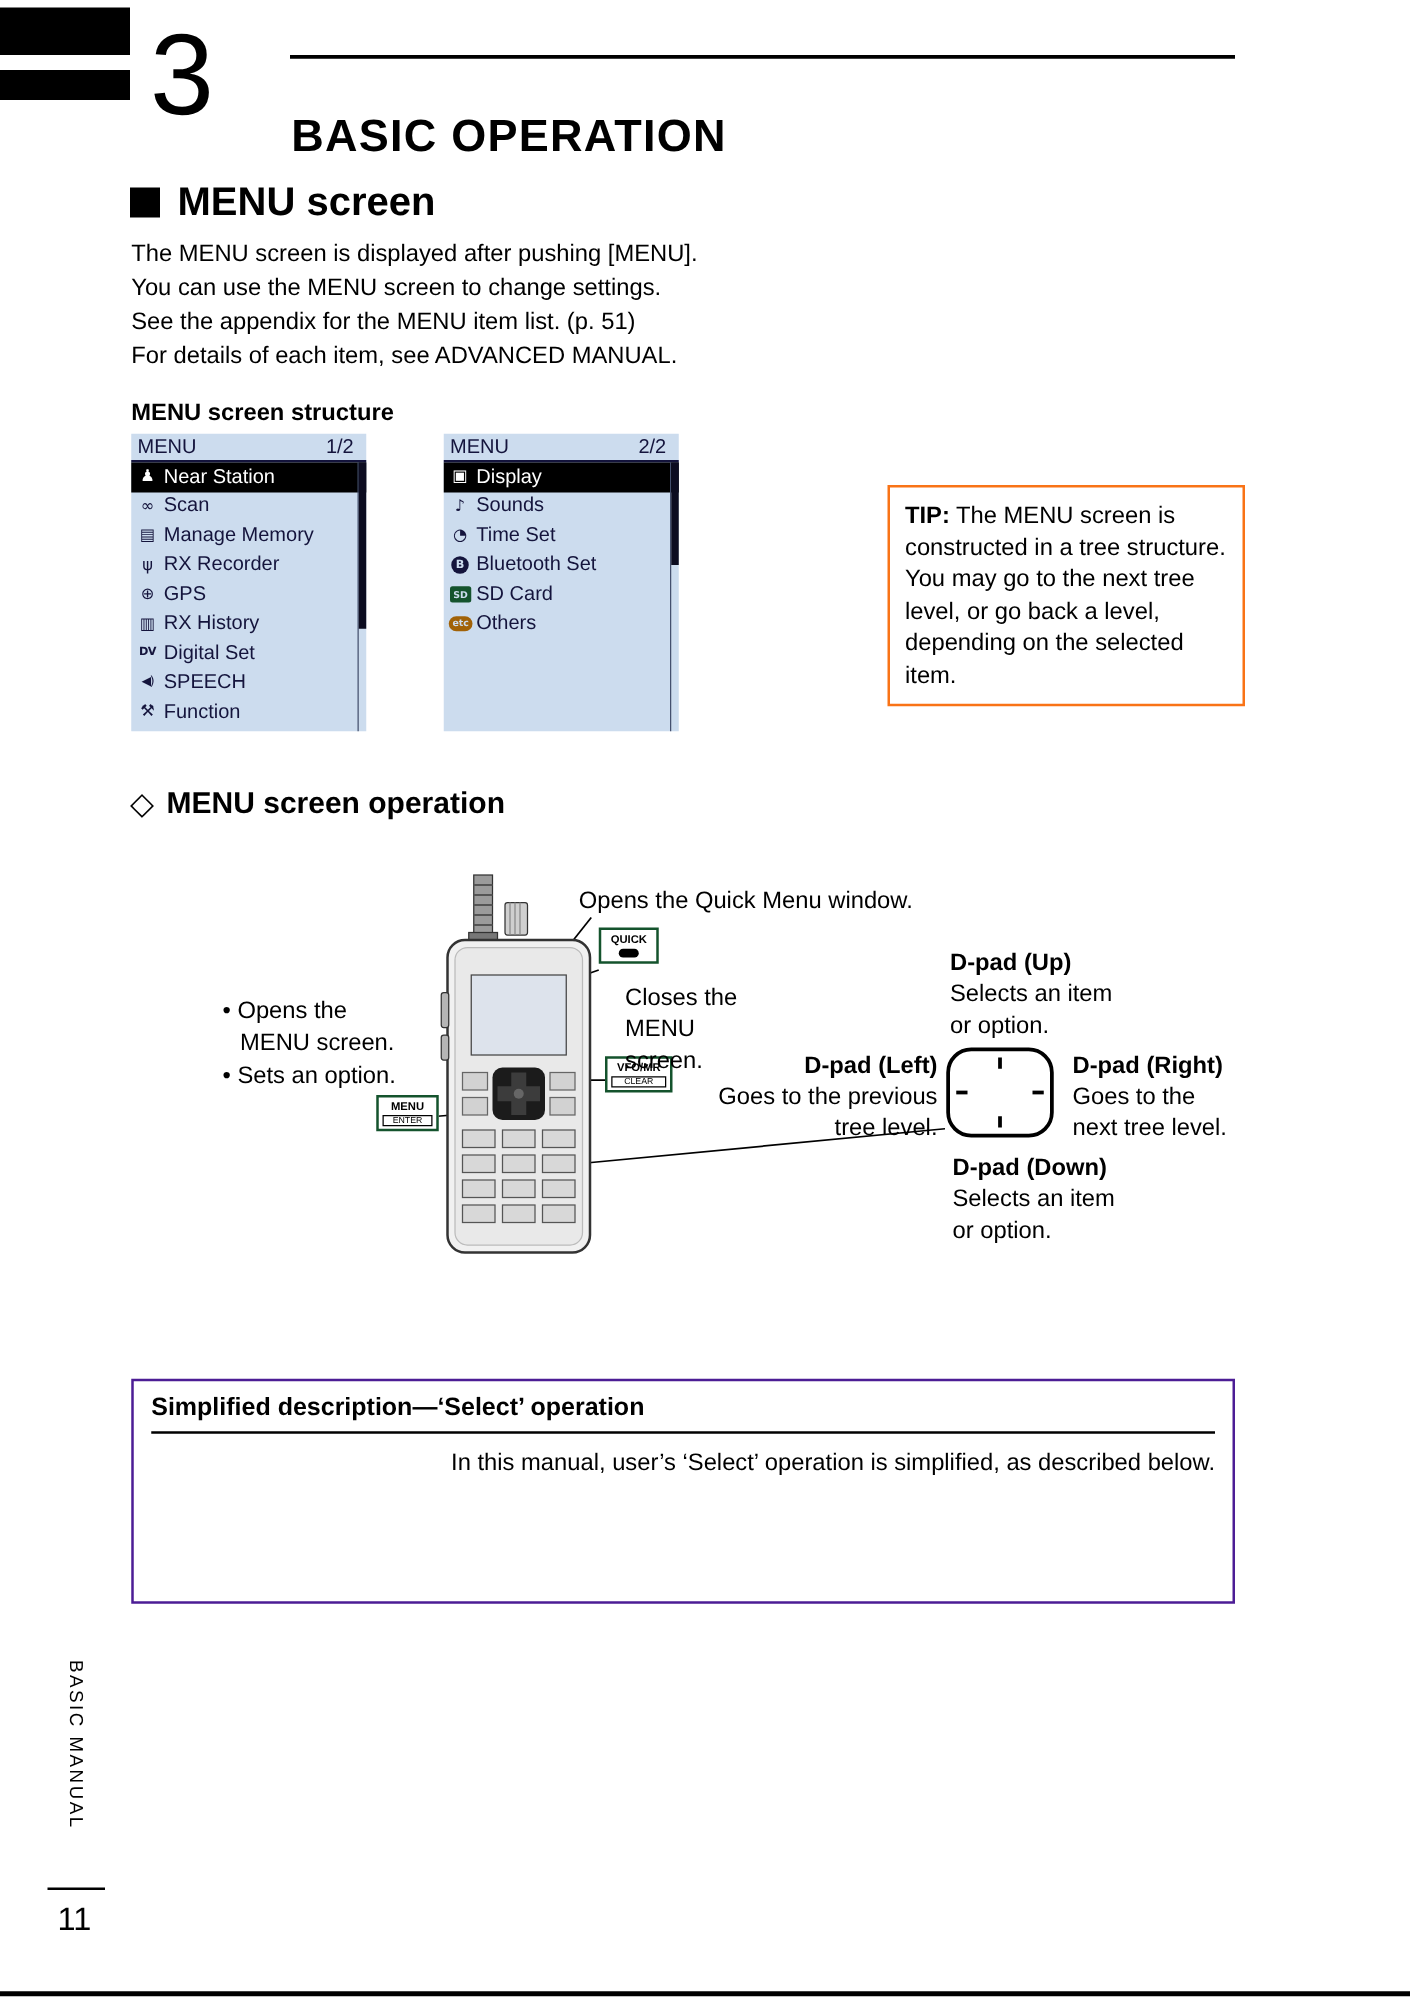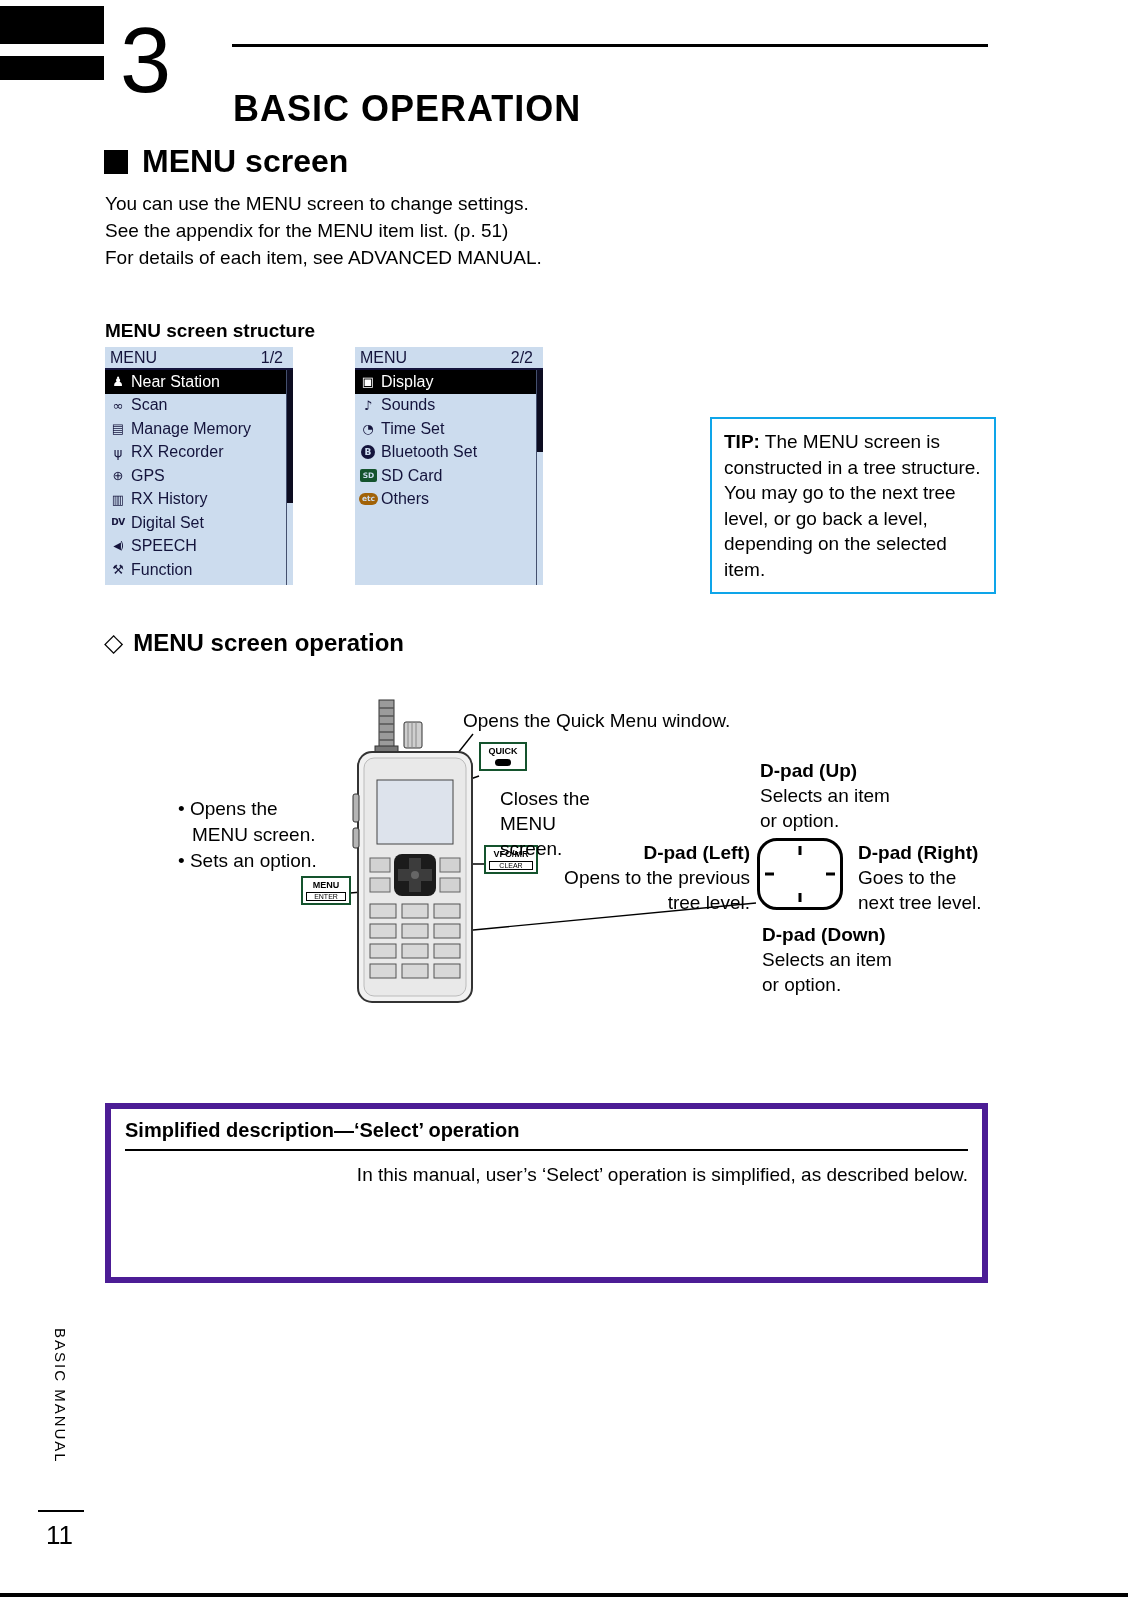--- a/index.html
+++ b/index.html
@@ -42,22 +42,22 @@
   .icon.badge-square { width:17px; height:13px; margin:0 4px 0 2px; background:#14532d; color:#ccdcee;
                        font-size:7.5px; font-weight:700; line-height:13px; border-radius:2px; }
   .icon.badge-circle { width:14px; height:14px; margin:0 6px 0 3px; background:#14143c; color:#ccdcee;
                        font-size:9px; font-weight:700; line-height:14px; border-radius:50%; }
   .icon.badge-round { width:19px; height:12px; margin:0 3px 0 1px; background:#a16207; color:#ccdcee;
                       font-size:7.5px; font-weight:700; line-height:12px; border-radius:6px; }
   .scrollbar { position:absolute; right:0; top:23px; bottom:0; width:7px; border-left:1px solid #44506e; }
   .scroll-thumb { position:absolute; top:0; right:0; width:6px; background:#0c0c20; }
 
   
-  .tip-box { position:absolute; left:710px; top:388px; width:286px; border:2px solid #0ea5e9;
-             padding:10px 12px; font-size:19px; line-height:25.5px;margin-top:29px; }
+  .tip-box { position:absolute; left:710px; top:388px; width:286px; border:2px solid #f97316;
+             padding:10px 12px; font-size:19px; line-height:25.5px; }
   .tip-label { font-weight:700; }
 
   
   .op-head { position:absolute; left:104px; top:628px; display:flex; align-items:center; gap:10px; }
   .op-diamond { font-size:25px; font-family:"DejaVu Sans",sans-serif; }
   .op-head-text { font-size:24px; font-weight:700; }
 
   
   .diagram { position:absolute; left:0; top:690px; width:1128px; height:340px; }
   .leaders { position:absolute; left:0; top:0; width:1128px; height:340px; }
@@ -85,21 +85,21 @@
   .dpad-graphic { position:absolute; left:757px; top:148px; width:86px; height:72px;
                   border:3px solid #000; border-radius:20px; background:#fff; }
   .dpad-mark { position:absolute; background:#000; }
   .mark-up    { top:5px;  left:50%; transform:translateX(-50%); width:3px; height:9px; }
   .mark-down  { bottom:5px; left:50%; transform:translateX(-50%); width:3px; height:9px; }
   .mark-left  { left:5px; top:50%; transform:translateY(-50%); width:9px; height:3px; }
   .mark-right { right:5px; top:50%; transform:translateY(-50%); width:9px; height:3px; }
 
   
   .simp-box { position:absolute; left:105px; top:1103px; width:883px; height:180px;
-              border:6px solid #4c1d95; padding:10px 14px; overflow:hidden; }
+              border:2px solid #4c1d95; padding:10px 14px; overflow:hidden; }
   .simp-title { font-size:20px; font-weight:700; padding-bottom:7px; border-bottom:2px solid #000; }
   .simp-intro { margin-top:13px; font-size:19px;text-align:right; }
   .simp-rows  { margin-top:26px; }
   .simp-row   { display:flex; font-size:19px; line-height:26px; }
   .simp-label { width:262px; flex:none; font-weight:700; }
   .simp-text  { flex:1; }
 
   
   .vert-label { position:absolute; left:52px; top:1328px; writing-mode:vertical-rl;
                 font-size:15px; letter-spacing:2px; }
@@ -117,20 +117,21 @@
   <div class="chapter-num">3</div>
   <div class="title-rule"></div>
   <h1 class="chapter-title">BASIC OPERATION</h1>
 
   <div class="sec-head">
     <span class="sec-square"></span>
     <span class="sec-head-text">MENU screen</span>
   </div>
 
   <div class="intro">
+    <div>The MENU screen is displayed after pushing [MENU].</div>
     <div>You can use the MENU screen to change settings.</div>
     <div>See the appendix for the MENU item list. (p. 51)</div>
     <div>For details of each item, see ADVANCED MANUAL.</div>
   </div>
 
   <div class="structure-heading">MENU screen structure</div>
 
   <div class="screen screen-1">
     <div class="scr-header">
       <span>MENU</span>
@@ -287,21 +288,21 @@
       <div>• Sets an option.</div>
     </div>
 
     <div class="callout t-dpad-up">
       <div class="callout-title">D-pad (Up)</div>
       <div>Selects an item or option.</div>
     </div>
 
     <div class="callout t-dpad-left">
       <div class="callout-title">D-pad (Left)</div>
-      <div>Opens to the previous tree level.</div>
+      <div>Goes to the previous tree level.</div>
     </div>
 
     <div class="dpad-graphic">
       <div class="dpad-mark mark-up"></div>
       <div class="dpad-mark mark-down"></div>
       <div class="dpad-mark mark-left"></div>
       <div class="dpad-mark mark-right"></div>
     </div>
 
     <div class="callout t-dpad-right">

